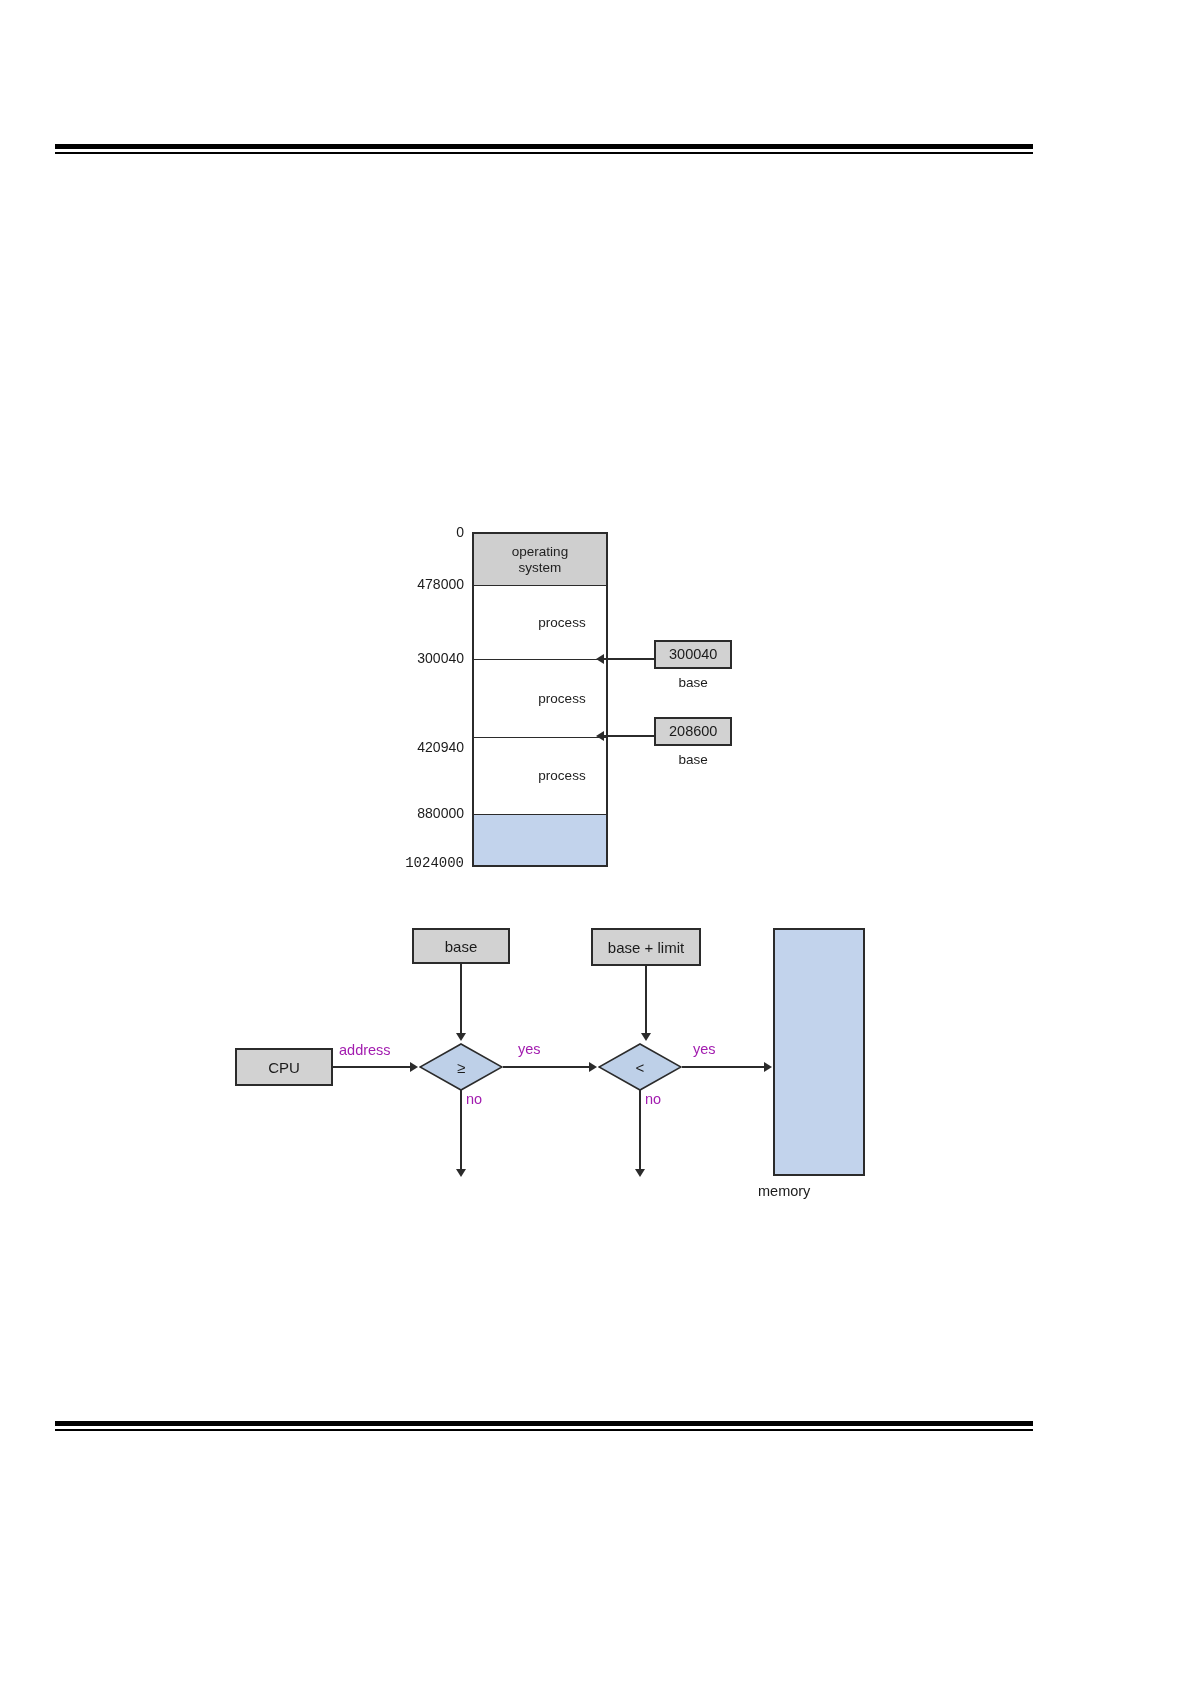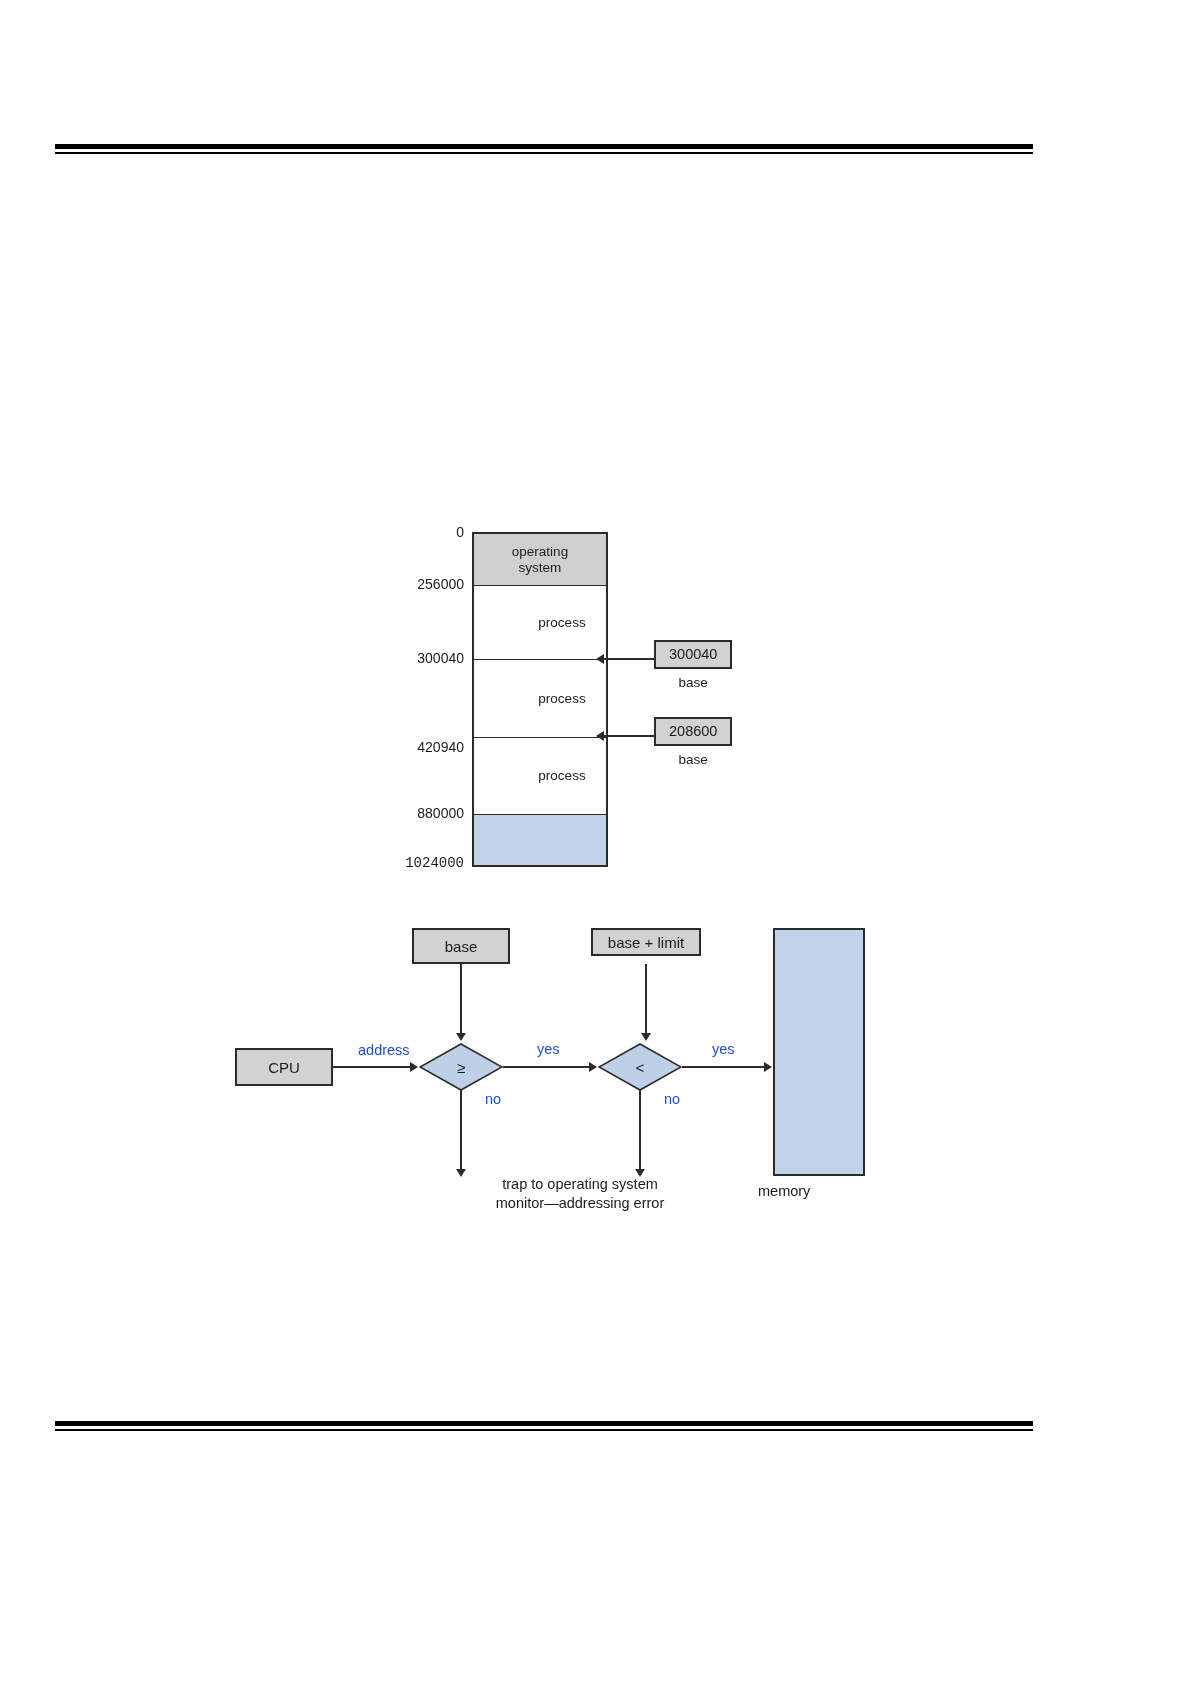--- a/index.html
+++ b/index.html
@@ -141,21 +141,21 @@
     background: #d2d2d2;
     font-size: 15px;
     color: #1b1b1b;
     display: flex;
     align-items: center;
     justify-content: center;
     box-sizing: border-box;
   }
   #cpu-box   { left: 5px;   top: 128px; width: 98px;  height: 38px; }
   #base-box  { left: 182px; top: 8px;   width: 98px;  height: 36px; }
-  #bl-box    { left: 361px; top: 8px;   width: 110px; height: 28px; }
+  #bl-box    { left: 361px; top: 8px;   width: 110px; height: 38px; }
 
   #memory-box {
     position: absolute;
     left: 543px;
     top: 8px;
     width: 92px;
     height: 248px;
     background: #c2d3ec;
     border: 2px solid #2b2b2b;
     box-sizing: border-box;
@@ -204,23 +204,22 @@
     position: absolute;
     width: 0; height: 0;
     border-left: 5px solid transparent;
     border-right: 5px solid transparent;
     border-top: 8px solid #2b2b2b;
   }
 
   .edge-label {
     position: absolute;
     font-size: 14.5px;
-    color: #1d4ed8;
+    color: #a21caf;
     white-space: nowrap;
-    margin-left: 19px;
   }
   #trap-text {
     position: absolute;
     left: 160px;
     top: 255px;
     width: 380px;
     text-align: center;
     font-size: 14.5px;
     line-height: 1.32;
     color: #1b1b1b;
@@ -228,21 +227,21 @@
 </style>
 </head>
 <body>
 
 <div class="rule-top"></div>
 <div class="rule-bottom"></div>
 
 <div id="memory-layout">
 
   <div class="addr-label" style="top:4px;">0</div>
-  <div class="addr-label" style="top:56px;">256000</div>
+  <div class="addr-label" style="top:56px;">478000</div>
   <div class="addr-label" style="top:130px;">300040</div>
   <div class="addr-label" style="top:208px;margin-top:11px;">420940</div>
   <div class="addr-label" style="top:285px;">880000</div>
   <div class="addr-label" style="top:335px;font-family:Liberation Mono, monospace;">1024000</div>
 
   <div class="mem-column">
     <div class="mem-block os">
       <span>
         <span>operating</span><br>
         <span>system</span>
@@ -317,17 +316,13 @@
   <div class="edge-label" style="left:463px; top:121px;">yes</div>
 
   <div class="conn v" style="left:230.2px; top:170px; height:82px;"></div>
   <div class="arrow-d" style="left:226px; top:249px;"></div>
   <div class="edge-label" style="left:236px; top:171px;">no</div>
 
   <div class="conn v" style="left:409.2px; top:170px; height:82px;"></div>
   <div class="arrow-d" style="left:405px; top:249px;"></div>
   <div class="edge-label" style="left:415px; top:171px;">no</div>
 
-  <div id="trap-text">
-    <span>trap to operating system</span><br>
-    <span>monitor—addressing error</span>
-  </div>
 </div>
 
 </body></html>

